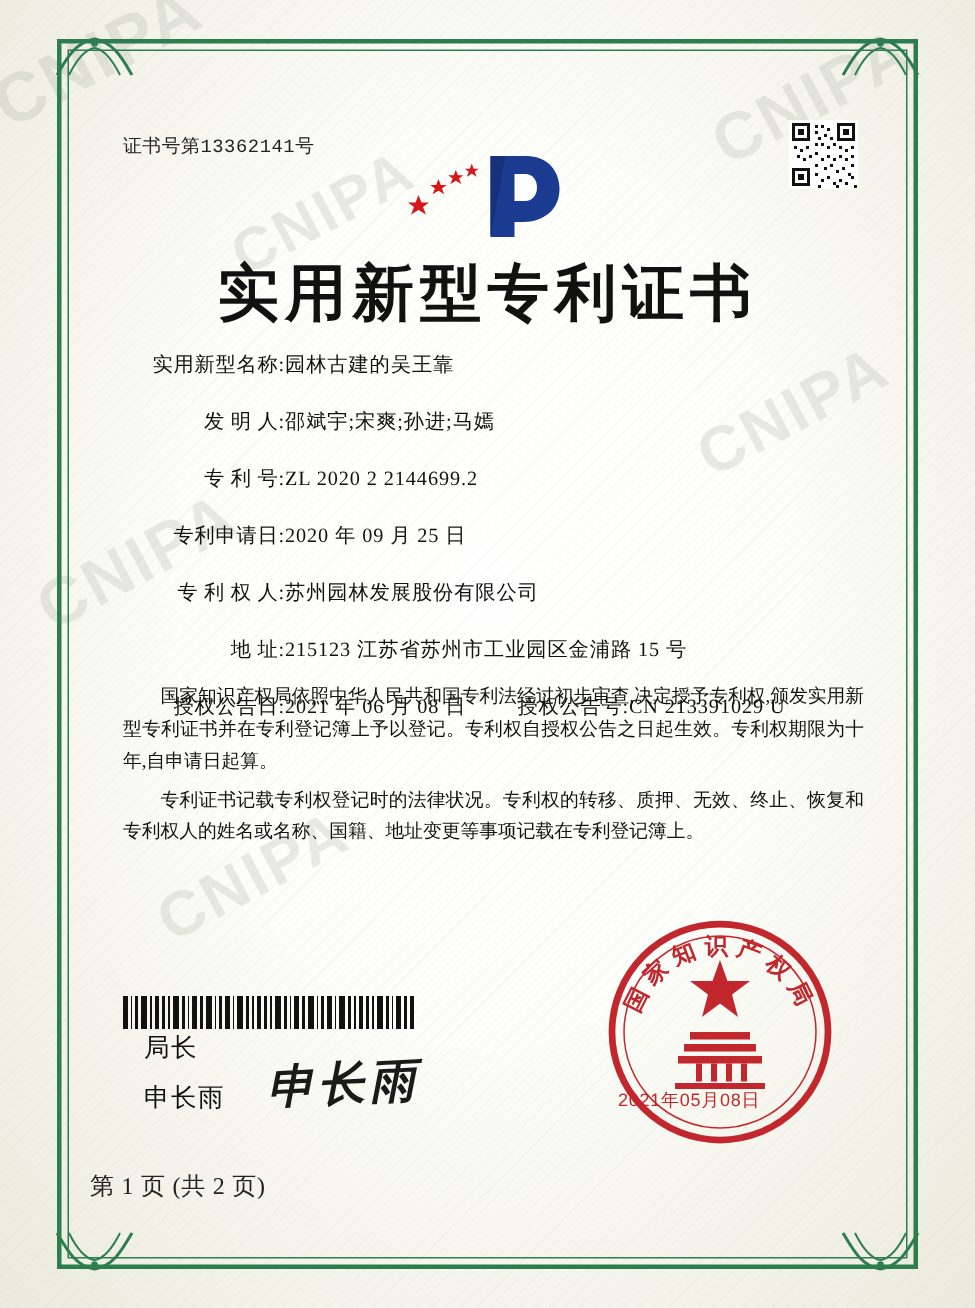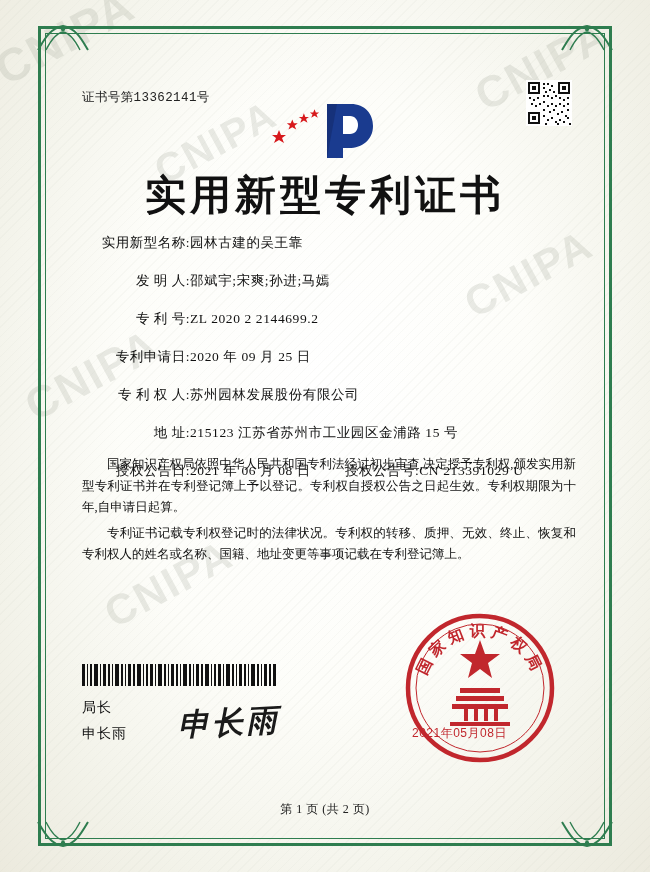--- a/index.html
+++ b/index.html
@@ -180,23 +180,23 @@
     position: absolute;
     left: 22px;
     bottom: 140px;
     width: 196px;
     height: 22px;
   }
   .barcode svg { display:block; width:100%; height:100%; }
 
   .sign-block {
     position: absolute;
-    left: 22px;
+    left: 36px;
     bottom: 78px;
-    font-size: 14px;
+    font-size: 17px;
     color: #111;
     line-height: 1.9;
     letter-spacing: 1px;
   }
 
   .signature {
     position: absolute;
     left: 118px;
     bottom: 82px;
     font-size: 31px;
@@ -226,23 +226,22 @@
     font-size: 12px;
     color: #c1272d;
     letter-spacing: 0.5px;
     font-family: "Liberation Sans", sans-serif;
   }
 
   .page-no {
     position: absolute;
     left: 0;
     right: 0;
-    bottom: 8px;
-    text-align: center;
-    font-size: 12px;
+    bottom: 24px;
+    font-size: 16px;
     color: #222;
     letter-spacing: 0.5px;
   }
 </style>
 </head>
 <body>
 
 <div class="certificate">
   <div class="paper-tint"></div>
 

